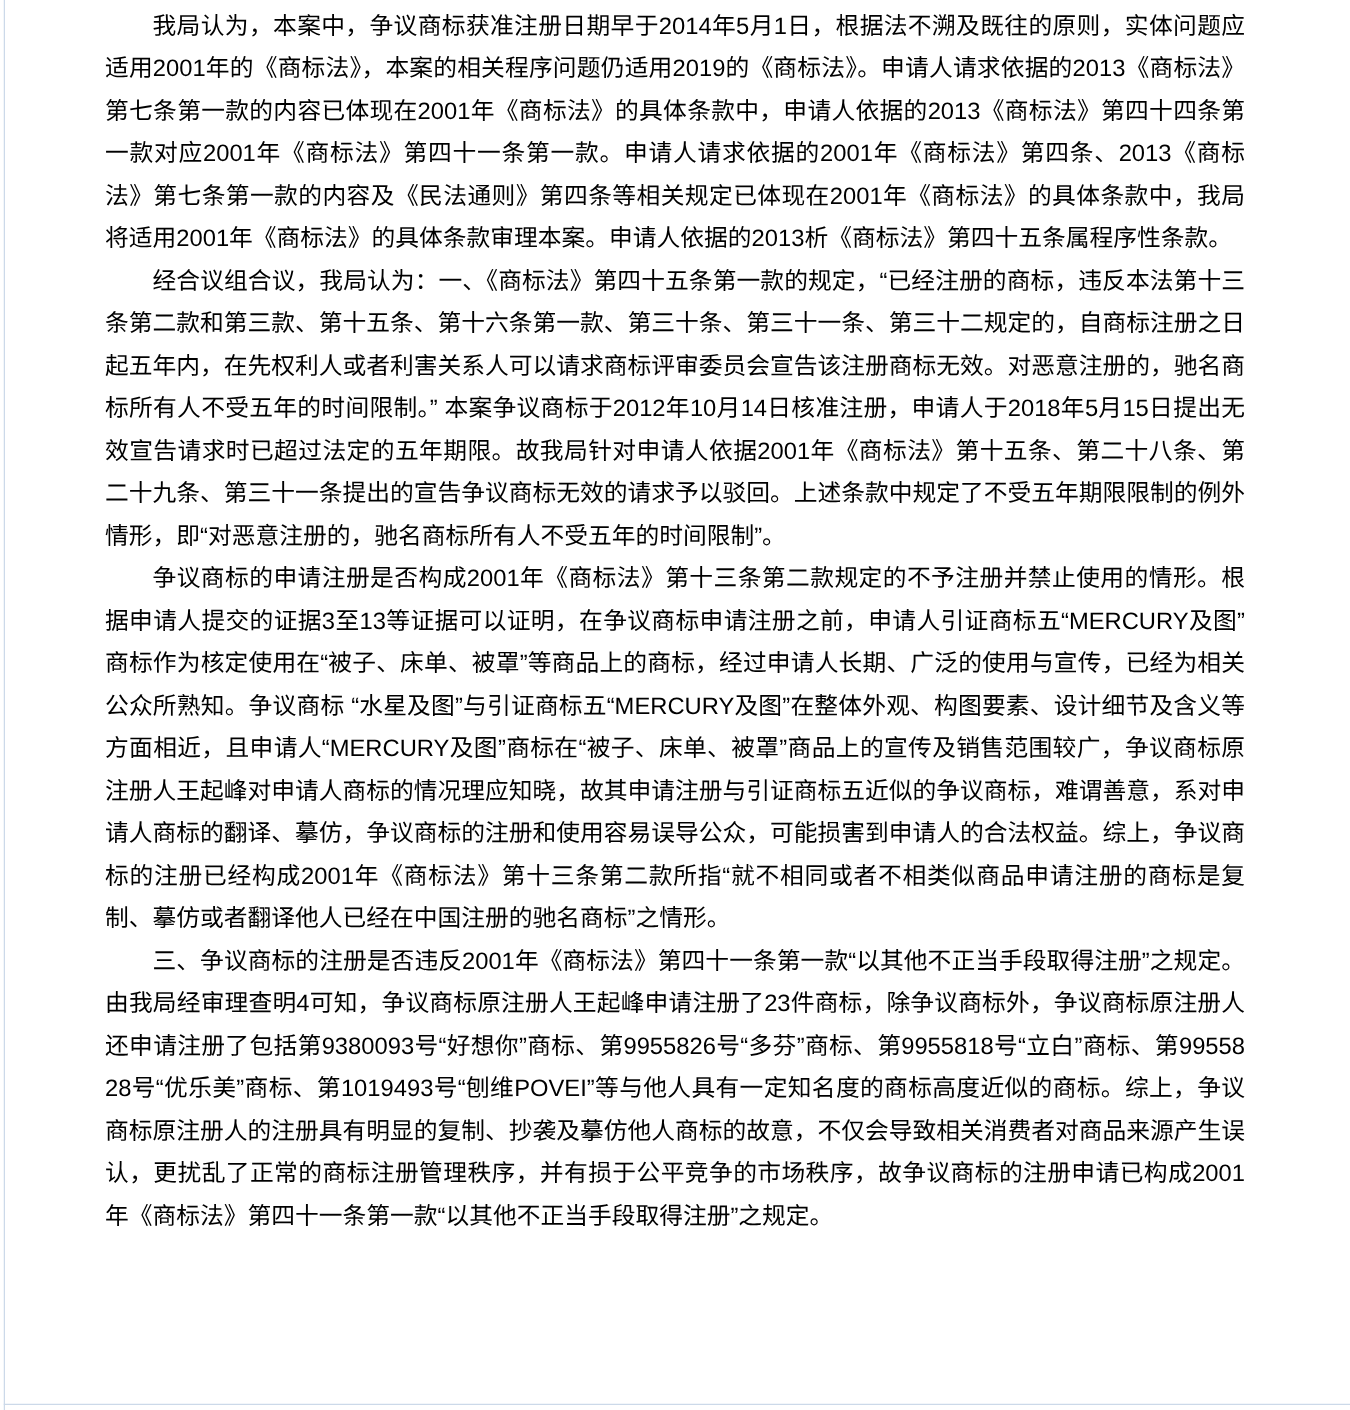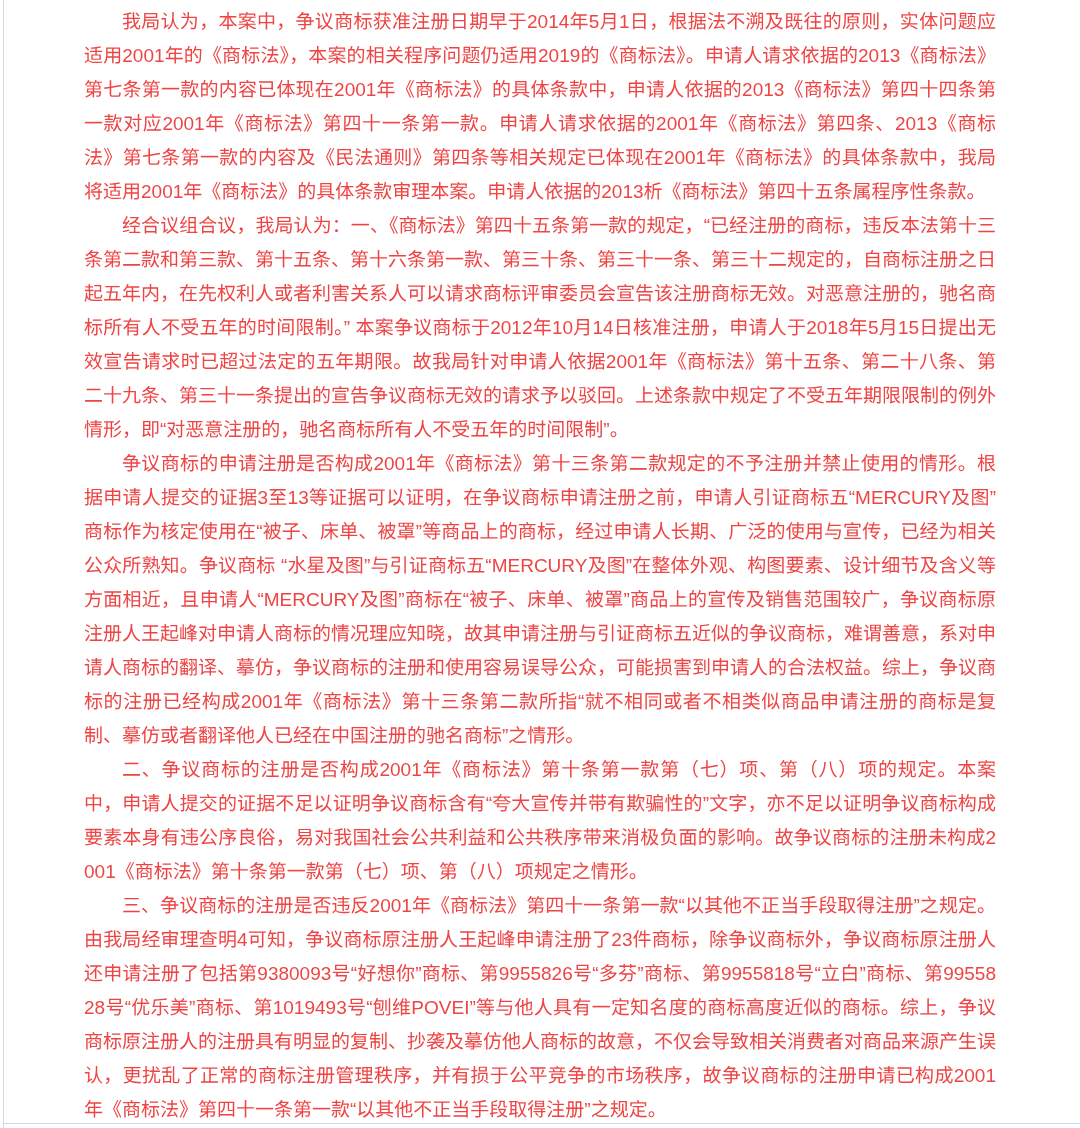--- a/index.html
+++ b/index.html
@@ -29,21 +29,21 @@
     right: 0;
     bottom: 4px;
     height: 1px;
     background: #ccd9e9;
   }
   .content {
     position: absolute;
     left: 84px;
     top: 5px;
     width: 912px;
-    color: #ef4444;
+    color: #000000;
     font-size: 19px;
     line-height: 34px;
     text-align: justify;
   }
   .content p {
     margin: 0;
     padding: 0;
     text-indent: 2em;
     word-break: break-all;
   }
@@ -51,16 +51,15 @@
 </head>
 <body>
 
 <div class="page">
   <div class="border-left"></div>
   <div class="border-bottom"></div>
   <div class="content">
     <p>我局认为，本案中，争议商标获准注册日期早于2014年5月1日，根据法不溯及既往的原则，实体问题应适用2001年的《商标法》，本案的相关程序问题仍适用2019的《商标法》。申请人请求依据的2013《商标法》第七条第一款的内容已体现在2001年《商标法》的具体条款中，申请人依据的2013《商标法》第四十四条第一款对应2001年《商标法》第四十一条第一款。申请人请求依据的2001年《商标法》第四条、2013《商标法》第七条第一款的内容及《民法通则》第四条等相关规定已体现在2001年《商标法》的具体条款中，我局将适用2001年《商标法》的具体条款审理本案。申请人依据的2013析《商标法》第四十五条属程序性条款。</p>
     <p>经合议组合议，我局认为：一、《商标法》第四十五条第一款的规定，“已经注册的商标，违反本法第十三条第二款和第三款、第十五条、第十六条第一款、第三十条、第三十一条、第三十二规定的，自商标注册之日起五年内，在先权利人或者利害关系人可以请求商标评审委员会宣告该注册商标无效。对恶意注册的，驰名商标所有人不受五年的时间限制。” 本案争议商标于2012年10月14日核准注册，申请人于2018年5月15日提出无效宣告请求时已超过法定的五年期限。故我局针对申请人依据2001年《商标法》第十五条、第二十八条、第二十九条、第三十一条提出的宣告争议商标无效的请求予以驳回。上述条款中规定了不受五年期限限制的例外情形，即“对恶意注册的，驰名商标所有人不受五年的时间限制”。</p>
     <p>争议商标的申请注册是否构成2001年《商标法》第十三条第二款规定的不予注册并禁止使用的情形。根据申请人提交的证据3至13等证据可以证明，在争议商标申请注册之前，申请人引证商标五“MERCURY及图”商标作为核定使用在“被子、床单、被罩”等商品上的商标，经过申请人长期、广泛的使用与宣传，已经为相关公众所熟知。争议商标 “水星及图”与引证商标五“MERCURY及图”在整体外观、构图要素、设计细节及含义等方面相近，且申请人“MERCURY及图”商标在“被子、床单、被罩”商品上的宣传及销售范围较广，争议商标原注册人王起峰对申请人商标的情况理应知晓，故其申请注册与引证商标五近似的争议商标，难谓善意，系对申请人商标的翻译、摹仿，争议商标的注册和使用容易误导公众，可能损害到申请人的合法权益。综上，争议商标的注册已经构成2001年《商标法》第十三条第二款所指“就不相同或者不相类似商品申请注册的商标是复制、摹仿或者翻译他人已经在中国注册的驰名商标”之情形。</p>
-    <p>二、争议商标的注册是否构成2001年《商标法》第十条第一款第（七）项、第（八）项的规定。本案中，申请人提交的证据不足以证明争议商标含有“夸大宣传并带有欺骗性的”文字，亦不足以证明争议商标构成要素本身有违公序良俗，易对我国社会公共利益和公共秩序带来消极负面的影响。故争议商标的注册未构成2001《商标法》第十条第一款第（七）项、第（八）项规定之情形。</p>
     <p>三、争议商标的注册是否违反2001年《商标法》第四十一条第一款“以其他不正当手段取得注册”之规定。由我局经审理查明4可知，争议商标原注册人王起峰申请注册了23件商标，除争议商标外，争议商标原注册人还申请注册了包括第9380093号“好想你”商标、第9955826号“多芬”商标、第9955818号“立白”商标、第9955828号“优乐美”商标、第1019493号“刨维POVEI”等与他人具有一定知名度的商标高度近似的商标。综上，争议商标原注册人的注册具有明显的复制、抄袭及摹仿他人商标的故意，不仅会导致相关消费者对商品来源产生误认，更扰乱了正常的商标注册管理秩序，并有损于公平竞争的市场秩序，故争议商标的注册申请已构成2001年《商标法》第四十一条第一款“以其他不正当手段取得注册”之规定。</p>
   </div>
 </div>
 
 </body></html>

